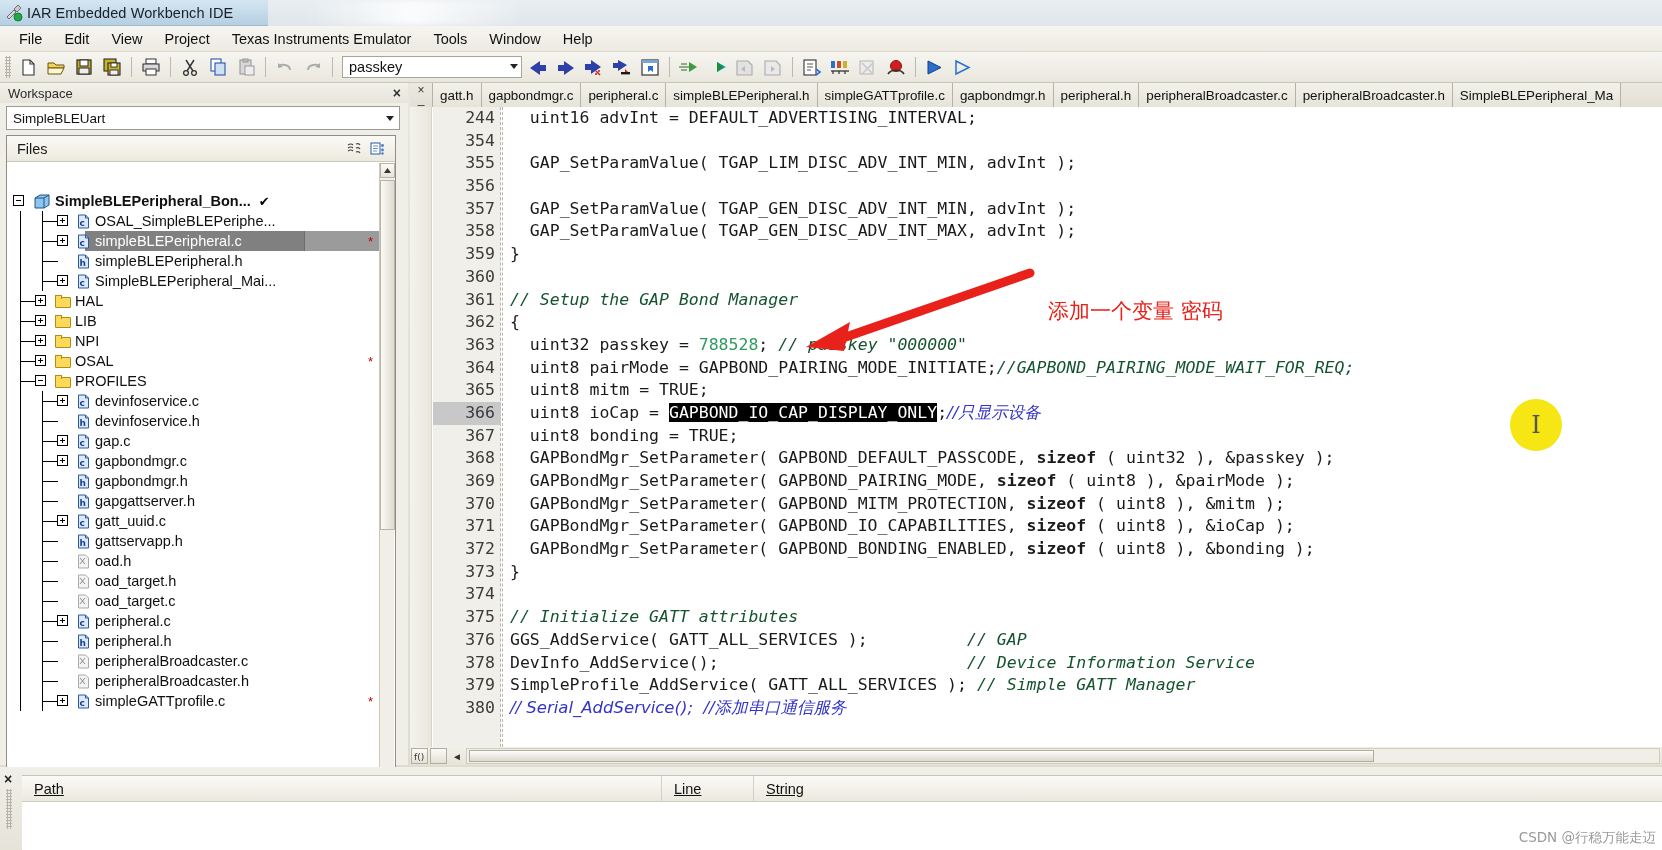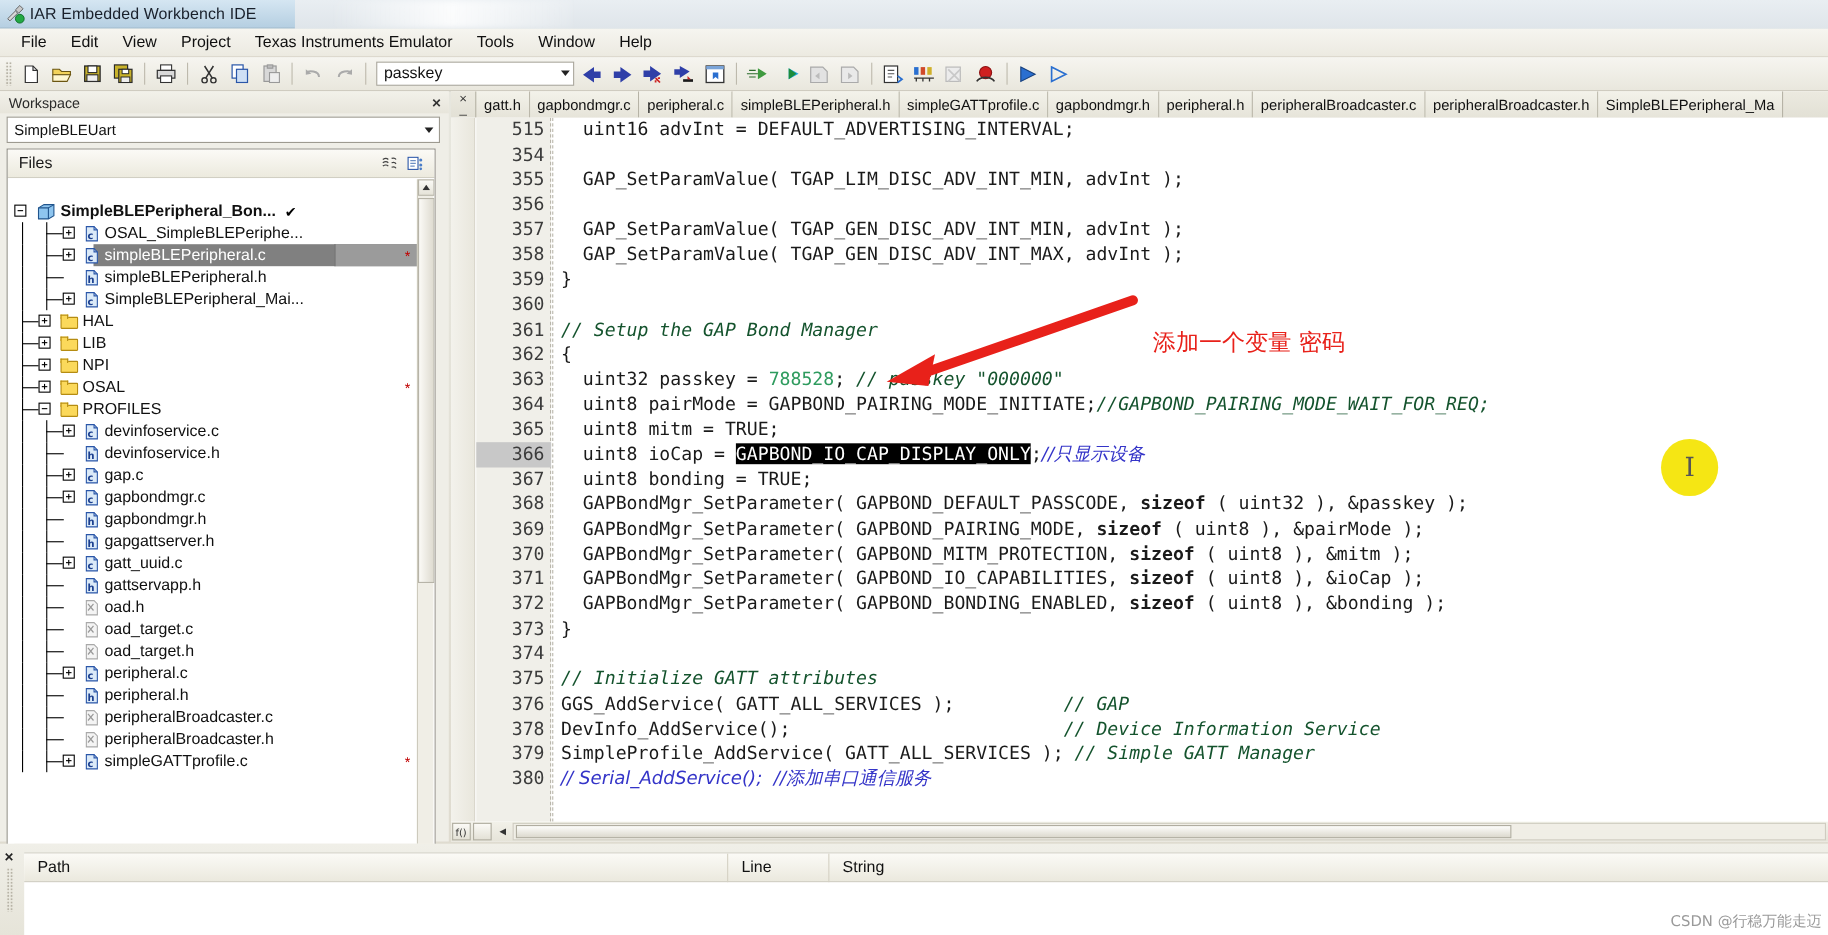--- a/index.html
+++ b/index.html
@@ -122,21 +122,22 @@
     height: 26px; background: linear-gradient(#fbfaf6, #eceade);
     border-bottom: 1px solid #cdcabd;
     display: flex; align-items: center; justify-content: space-between;
     padding: 0 6px 0 10px;
   }
   .tree-head-label { font-size: 14.5px; color: #1a1a1a; }
   .tree-head-btns { display: flex; gap: 2px; align-items: center; }
   .thb { width: 22px; height: 20px; display:flex; align-items:center; justify-content:center; }
   .tree-body {
     position: relative; height: 630px; overflow: hidden; background: #fff;
-    padding-top: 20px;
+    padding-top: 2px;
+    margin-top: 27px;
   }
   .trow {
     height: 20px; display: flex; align-items: center; font-size: 14.5px;
     color: #101010; white-space: nowrap; position: relative;
   }
   .trow.sel { }
   .trow .sel-bg {
     position: absolute; left: 78px; right: 6px; top: 0; bottom: 0;
     background: #808080;
   }
@@ -326,21 +327,21 @@
   .bottom-list {
     position: absolute; left: 22px; top: 8px; right: 0; bottom: 0;
     background: #fff; border-top: 1px solid #c8c5b8;
   }
   .blist-head {
     height: 26px; background: linear-gradient(#fbfaf6,#ebe9de);
     border-bottom: 1px solid #cfccc0; display: flex; align-items: center;
   }
   .bcol {
     font-size: 14.5px; color: #111; padding-left: 12px;
-    border-right: 1px solid #d4d1c4; height: 26px; display: flex; align-items: center;
+    border-right: 1px solid #d4d1c4; height: 26px; display: flex; align-items: center; text-decoration: underline;
   }
   .watermark {
     position: absolute; right: 6px; bottom: 3px;
     font-size: 13.5px; color: #9a9a9a; font-family: "DejaVu Sans", sans-serif;
   }
 </style>
 </head>
 <body>
 
 <div id="app">
@@ -831,33 +832,33 @@
           <div class="trow">
             <div class="guides" style="width: 70px;">
               <span class="gv" style="left:13px"></span>
               <span class="gv" style="left:35px"></span>
               <span class="gh" style="left:35px;width:16px"></span>
             </div>
             <span class="fileicon" style="position: relative; z-index: 2;"><svg width="13" height="15" viewBox="0 0 13 15">
                 <path d="M1.5 1 h7 l3 3 v10 h-10 Z" fill="#f4f4f4" stroke="#a9a9a9" stroke-width="1"></path>
                 <path d="M3 4 l5 6 M8 4 l-5 6" stroke="#9a9a9a" stroke-width="1.1"></path>
               </svg></span>
-            <span class="txt">oad_target.c</span>
+            <span class="txt">oad_target.h</span>
           </div>
           <div class="trow">
             <div class="guides" style="width: 70px;">
               <span class="gv" style="left:13px"></span>
               <span class="gv" style="left:35px"></span>
               <span class="gh" style="left:35px;width:16px"></span>
             </div>
             <span class="fileicon" style="position: relative; z-index: 2;"><svg width="13" height="15" viewBox="0 0 13 15">
                 <path d="M1.5 1 h7 l3 3 v10 h-10 Z" fill="#f4f4f4" stroke="#a9a9a9" stroke-width="1"></path>
                 <path d="M3 4 l5 6 M8 4 l-5 6" stroke="#9a9a9a" stroke-width="1.1"></path>
               </svg></span>
-            <span class="txt">oad_target.h</span>
+            <span class="txt">oad_target.c</span>
           </div>
           <div class="trow">
             <div class="guides" style="width: 70px;">
               <span class="gv" style="left:13px"></span>
               <span class="gv" style="left:35px"></span>
               <span class="gh" style="left:35px;width:16px"></span>
               <span class="pm plus" style="left:50px"></span>
             </div>
             <span class="fileicon" style="position: relative; z-index: 2;"><svg width="13" height="15" viewBox="0 0 13 15">
                 <path d="M1.5 1 h7 l3 3 v10 h-10 Z" fill="#dbeaf8" stroke="#2a56a8" stroke-width="1"></path>
@@ -974,21 +975,21 @@
         <div class="tab">
           <span>SimpleBLEPeripheral_Ma</span>
         </div>
       </div>
 
     <div class="code-area">
       <div class="bookmark-col"></div>
       <div class="gutter"></div>
       <div class="fold-line"></div>
       <div class="code-lines" id="code-lines">
-          <div class="cline"><div class="lnum">515</div><div class="ctext"><span class="kw">  uint16 advInt = DEFAULT_ADVERTISING_INTERVAL;</span></div></div>
+          <div class="cline"><div class="lnum">244</div><div class="ctext"><span class="kw">  uint16 advInt = DEFAULT_ADVERTISING_INTERVAL;</span></div></div>
           <div class="cline"><div class="lnum">354</div><div class="ctext"><span class="kw"></span></div></div>
           <div class="cline"><div class="lnum">355</div><div class="ctext"><span class="kw">  GAP_SetParamValue( TGAP_LIM_DISC_ADV_INT_MIN, advInt );</span></div></div>
           <div class="cline"><div class="lnum">356</div></div>
           <div class="cline"><div class="lnum">357</div><div class="ctext"><span class="kw">  GAP_SetParamValue( TGAP_GEN_DISC_ADV_INT_MIN, advInt );</span></div></div>
           <div class="cline"><div class="lnum">358</div><div class="ctext"><span class="kw">  GAP_SetParamValue( TGAP_GEN_DISC_ADV_INT_MAX, advInt );</span></div></div>
           <div class="cline"><div class="lnum">359</div><div class="ctext"><span class="kw">}</span></div></div>
           <div class="cline"><div class="lnum">360</div><div class="ctext"><span class="kw"></span></div></div>
           <div class="cline"><div class="lnum">361</div><div class="ctext"><span class="cmt">// Setup the GAP Bond Manager</span></div></div>
           <div class="cline"><div class="lnum">362</div><div class="ctext"><span class="kw">{</span></div></div>
           <div class="cline"><div class="lnum">363</div><div class="ctext"><span class="kw">  uint32 passkey = </span><span class="num">788528</span><span class="kw">; </span><span class="cmt">// passkey "000000"</span></div></div>

